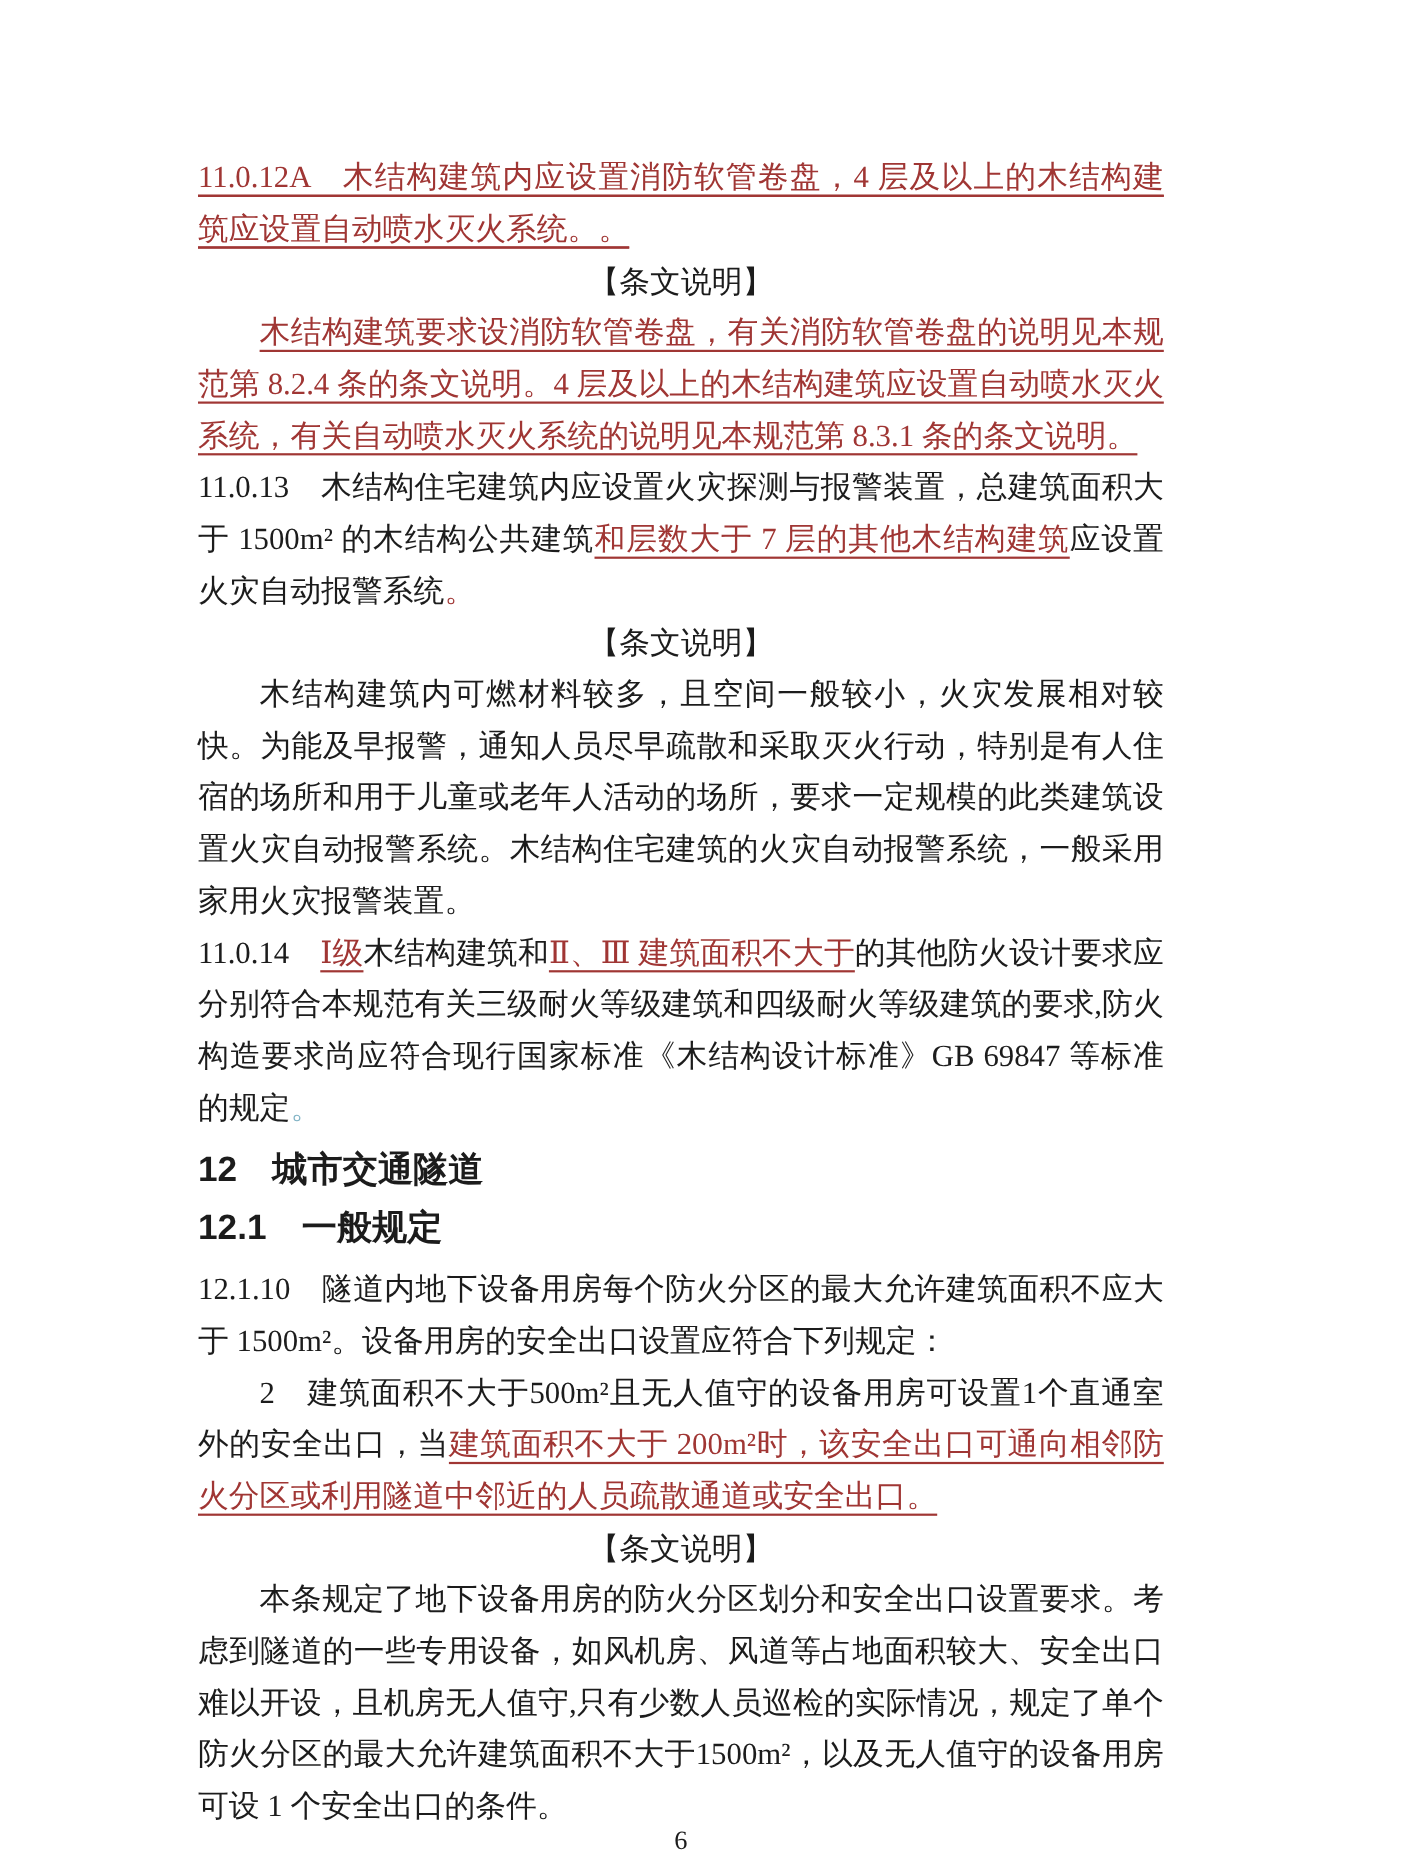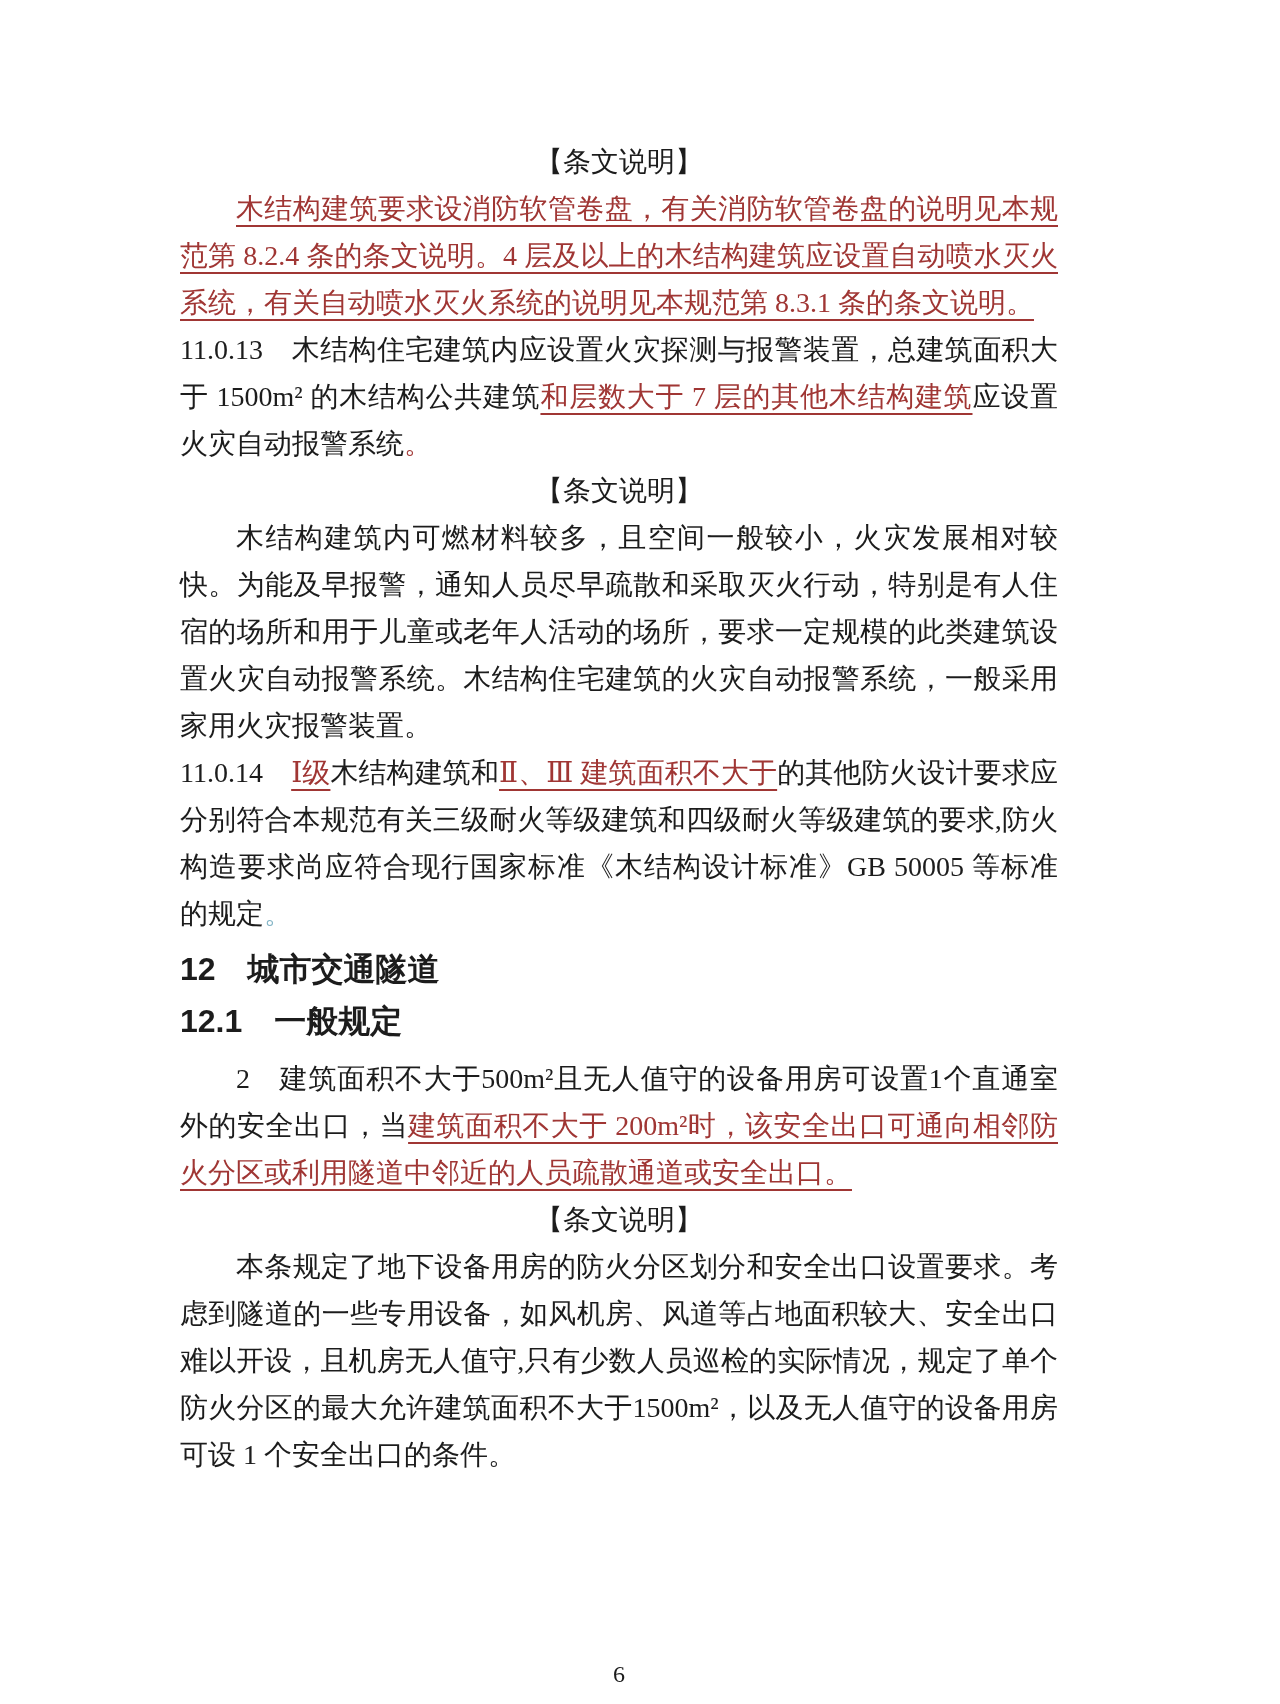--- a/index.html
+++ b/index.html
@@ -58,37 +58,39 @@
     text-align: center;
     font-size: 24px;
     line-height: 28px;
   }
 </style>
 </head>
 <body>
 
 <div class="page">
 
+  <p class="para t-ins"><span class="t-ins">11.0.12A　木结构建筑内应设置消防软管卷盘，4 层及以上的木结构建筑应设置自动喷水灭火系统。。</span></p>
 
   <p class="para note-label"><span>【条文说明】</span></p>
 
   <p class="para indent"><span class="t-ins">木结构建筑要求设消防软管卷盘，有关消防软管卷盘的说明见本规范第 8.2.4 条的条文说明。4 层及以上的木结构建筑应设置自动喷水灭火系统，有关自动喷水灭火系统的说明见本规范第 8.3.1 条的条文说明。</span></p>
 
   <p class="para"><span>11.0.13　木结构住宅建筑内应设置火灾探测与报警装置，总建筑面积大于 1500m² 的木结构公共建筑</span><span class="t-ins">和层数大于 7 层的其他木结构建筑</span><span>应设置火灾自动报警系统</span><span class="t-red">。</span></p>
 
   <p class="para note-label"><span>【条文说明】</span></p>
 
   <p class="para indent"><span>木结构建筑内可燃材料较多，且空间一般较小，火灾发展相对较快。为能及早报警，通知人员尽早疏散和采取灭火行动，特别是有人住宿的场所和用于儿童或老年人活动的场所，要求一定规模的此类建筑设置火灾自动报警系统。木结构住宅建筑的火灾自动报警系统，一般采用家用火灾报警装置。</span></p>
 
-  <p class="para"><span>11.0.14　</span><span class="t-ins">Ⅰ级</span><span>木结构建筑和</span><span class="t-ins">Ⅱ、Ⅲ 建筑面积不大于</span><span>的其他防火设计要求应分别符合本规范有关三级耐火等级建筑和四级耐火等级建筑的要求,防火构造要求尚应符合现行国家标准《木结构设计标准》GB 50005 等标准的规定</span><span class="t-blue">。</span></p>
+  <p class="para"><span>11.0.14　</span><span class="t-ins">Ⅰ级</span><span>木结构建筑和</span><span class="t-ins">Ⅱ、Ⅲ 建筑面积不大于</span><span>的其他防火设计要求应分别符合本规范有关三级耐火等级建筑和四级耐火等级建筑的要求,防火构造要求尚应符合现行国家标准《木结构设计标准》GB 69847 等标准的规定</span><span class="t-blue">。</span></p>
 
   <p class="para h1"><span>12　城市交通隧道</span></p>
 
   <p class="para h2"><span>12.1　一般规定</span></p>
 
+  <p class="para"><span>12.1.10　隧道内地下设备用房每个防火分区的最大允许建筑面积不应大于 1500m²。设备用房的安全出口设置应符合下列规定：</span></p>
 
 
   <p class="para indent"><span>2　建筑面积不大于500m²且无人值守的设备用房可设置1个直通室外的安全出口，当</span><span class="t-ins">建筑面积不大于 200m²时，该安全出口可通向相邻防火分区或利用隧道中邻近的人员疏散通道或安全出口。</span></p>
 
   <p class="para note-label"><span>【条文说明】</span></p>
 
   <p class="para indent"><span>本条规定了地下设备用房的防火分区划分和安全出口设置要求。考虑到隧道的一些专用设备，如风机房、风道等占地面积较大、安全出口难以开设，且机房无人值守,只有少数人员巡检的实际情况，规定了单个防火分区的最大允许建筑面积不大于1500m²，以及无人值守的设备用房可设 1 个安全出口的条件。</span></p>
 
   <div class="footer"><span>6</span></div>
 

